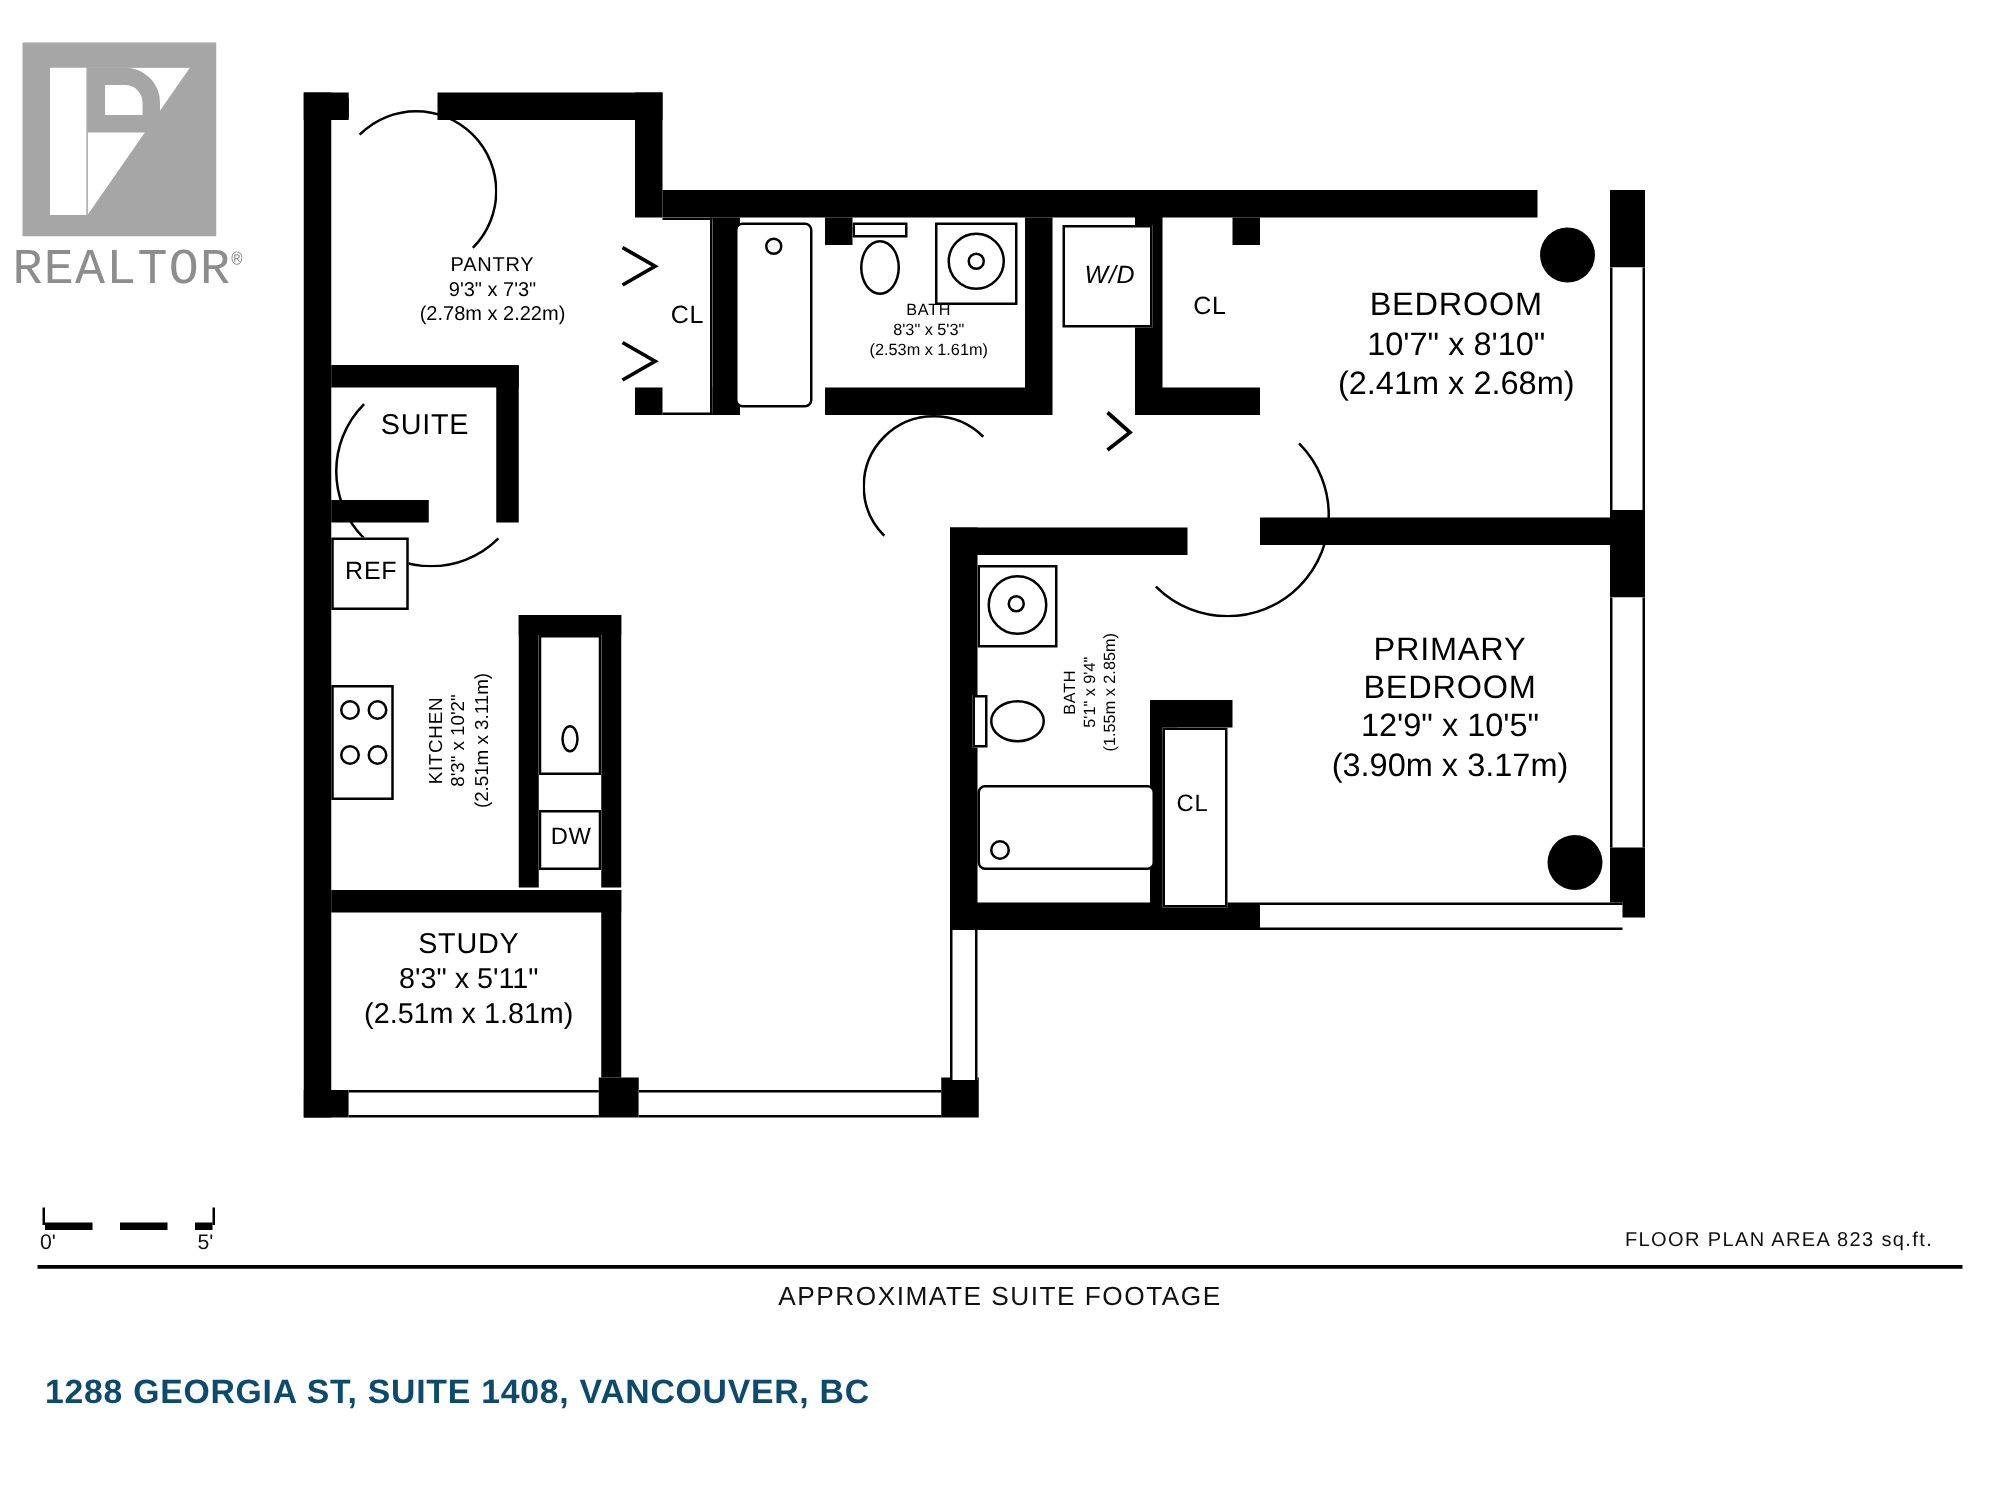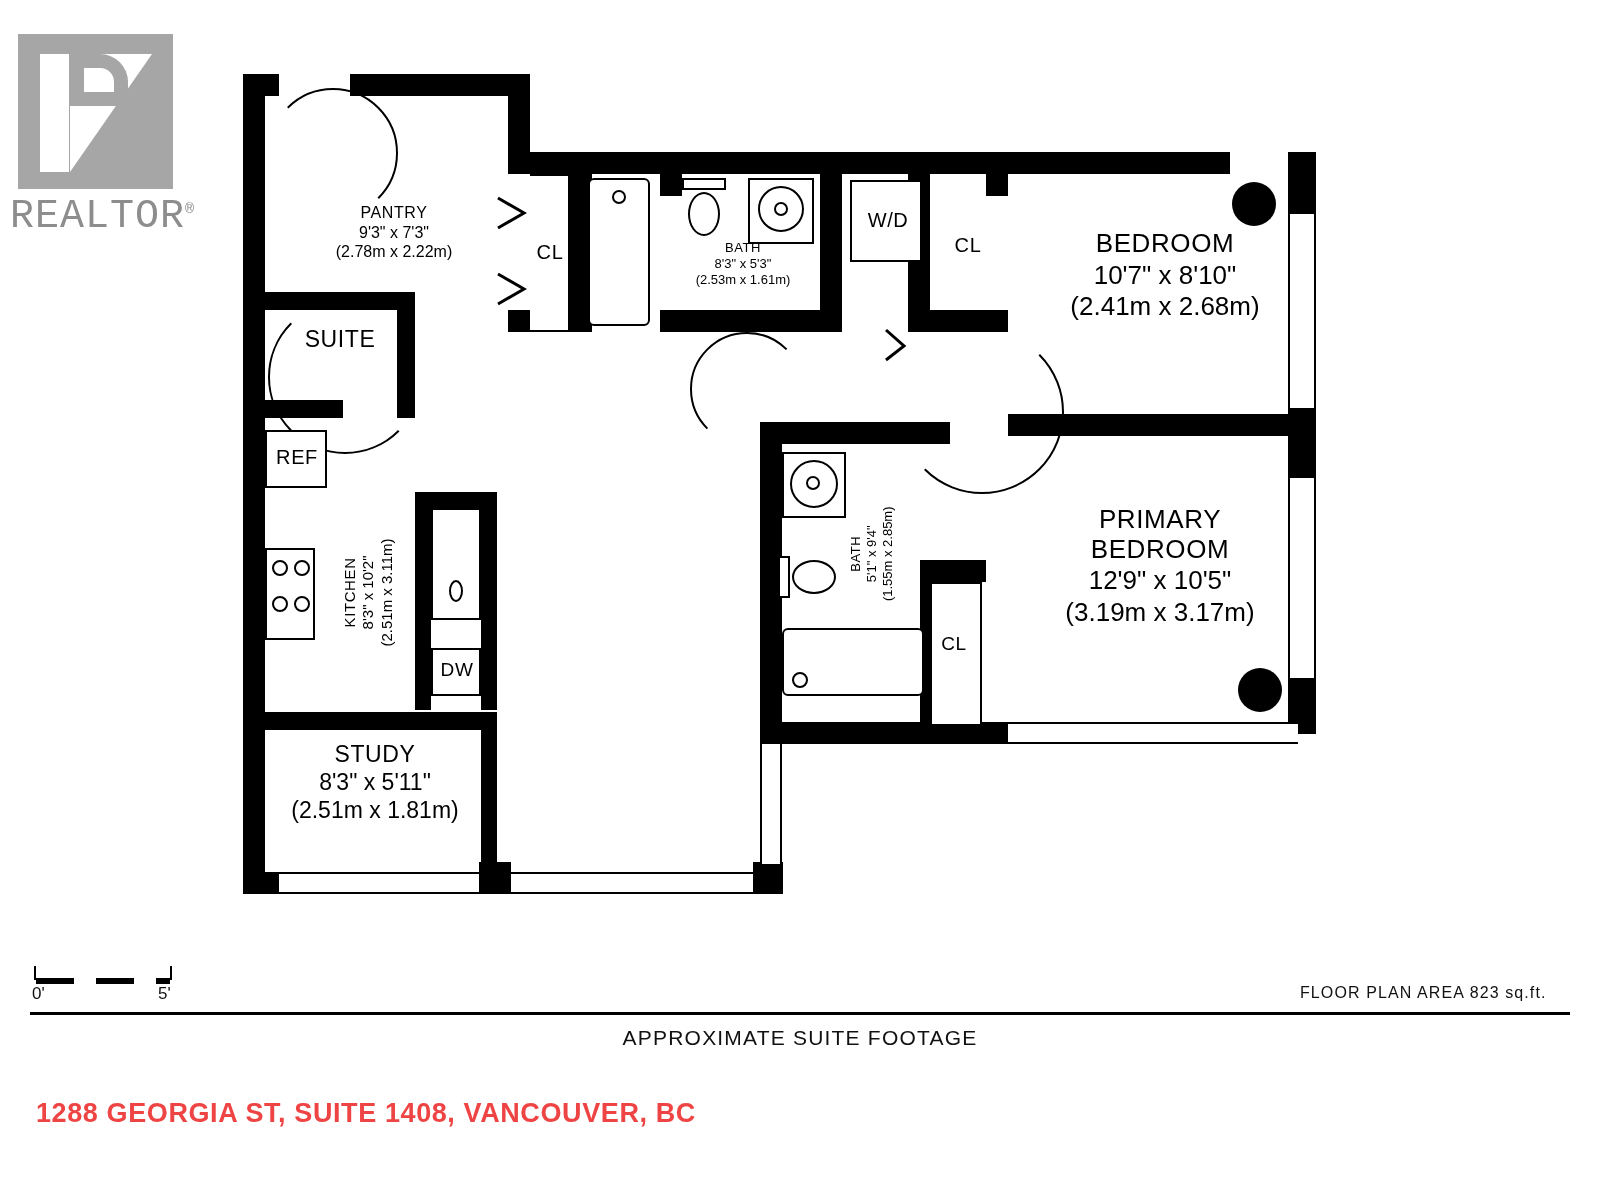--- a/index.html
+++ b/index.html
@@ -170,21 +170,21 @@
     position: absolute;
     font-size: 21px;
     letter-spacing: 1.2px;
     color: #111;
   }
   .addr {
     position: absolute;
     font-size: 27px;
     font-weight: 700;
     letter-spacing: 0.6px;
-    color: #ef4444;
+    color: #0c4a6e;
   }
   .area-txt {
     position: absolute;
     font-size: 16px;
     letter-spacing: 1.1px;
     color: #111;
   }
   .scale-lbl {
     position: absolute;
     font-size: 17px;
@@ -330,21 +330,21 @@
 
   <div class="label" style="left:1005px; top:228px; width:320px; font-size:26px;">
     <span class="nm">BEDROOM</span>
     <span class="dm">10'7" x 8'10"</span>
     <span class="dm">(2.41m x 2.68m)</span>
   </div>
 
   <div class="label" style="left:1000px; top:505px; width:320px; font-size:26px;">
     <span class="nm" style="line-height:1.15;">PRIMARY<br>BEDROOM</span>
     <span class="dm">12'9" x 10'5"</span>
-    <span class="dm">(3.19m x 3.17m)</span>
+    <span class="dm">(3.90m x 3.17m)</span>
   </div>
 
   <div class="label rot" style="left:278px; top:565px; width:180px; font-size:15px; transform:rotate(-90deg);">
     <span class="nm">KITCHEN</span>
     <span class="dm">8'3" x 10'2"</span>
     <span class="dm">(2.51m x 3.11m)</span>
   </div>
 
 
   <div class="label" style="left:255px; top:740px; width:240px; font-size:23px;">
@@ -361,21 +361,21 @@
 
   <div class="label" style="left:275px; top:325px; width:130px; font-size:23px;">
     <span class="nm">SUITE</span>
   </div>
   <div class="label" style="left:267px; top:445px; width:60px; font-size:20px;">
     <span class="nm">REF</span>
   </div>
   <div class="label" style="left:433px; top:658px; width:48px; font-size:19px;">
     <span class="nm">DW</span>
   </div>
-  <div class="label" style="left:852px; top:208px; width:72px; font-size:20px;">
+  <div class="label" style="left:852px; top:208px; width:72px; font-size:20px;font-style:italic;">
     <span class="nm">W/D</span>
   </div>
   <div class="label" style="left:528px; top:240px; width:44px; font-size:20px;">
     <span class="nm">CL</span>
   </div>
   <div class="label" style="left:946px; top:233px; width:44px; font-size:20px;">
     <span class="nm">CL</span>
   </div>
   <div class="label" style="left:932px; top:632px; width:44px; font-size:19px;">
     <span class="nm">CL</span>

